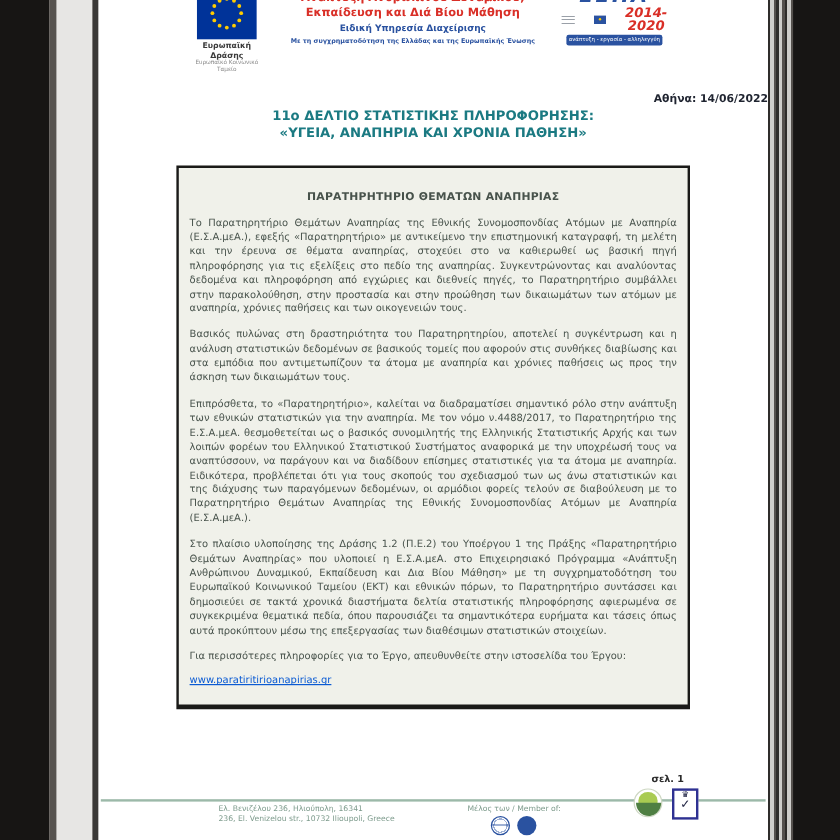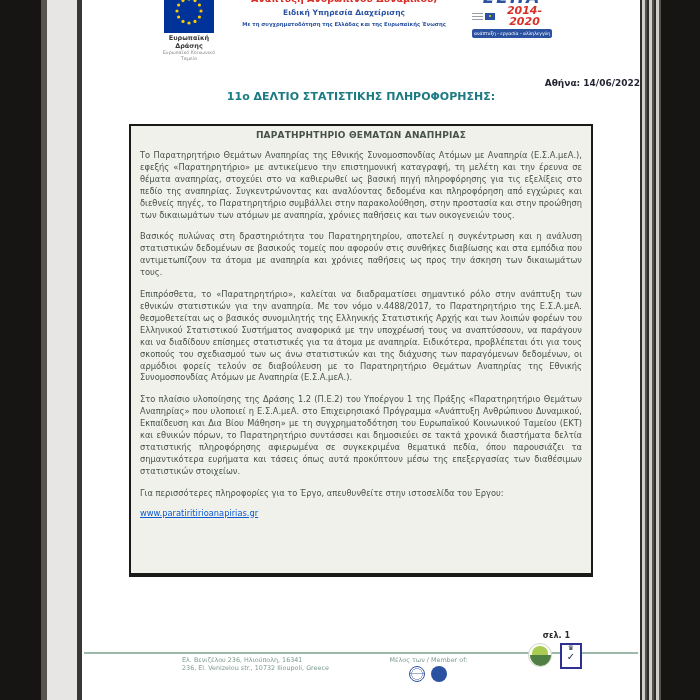--- a/index.html
+++ b/index.html
@@ -34,37 +34,37 @@
   .eu-flag{display:block;margin:0 auto;}
   .eu-label1{font-size:6.5px;font-weight:bold;color:#3a3a3a;line-height:8px;margin-top:1px;}
   .eu-label2{font-size:4.8px;color:#8a8a8a;line-height:6px;}
   .center-block{text-align:center;margin-top:-7px;flex:1 1 auto;}
   .hl-red{color:var(--header-red);font-weight:bold;font-size:9.5px;line-height:11.5px;}
   .hl-blue-big{color:var(--header-blue);font-weight:bold;font-size:7.5px;line-height:9px;margin-top:3px;}
   .hl-blue-small{color:var(--header-blue);font-weight:600;font-size:5.3px;line-height:7px;margin-top:4px;}
   .espa-block{margin-top:-11px;width:80px;flex:none;text-align:center;}
   .espa-word{color:var(--header-blue);font-weight:bold;font-style:italic;font-size:17px;
     line-height:16px;letter-spacing:2px;}
-  .espa-years-row{display:flex;align-items:center;justify-content:center;gap:2px;margin-top:0;}
+  .espa-years-row{display:flex;align-items:center;justify-content:center;gap:16px;margin-top:0;}
   .espa-dashes{width:11px;height:7px;flex:none;
     background:repeating-linear-gradient(0deg,#9aa0a8 0 1px,transparent 1px 3px);}
   .espa-miniflag{width:10px;height:7px;flex:none;background:var(--header-blue);position:relative;}
   .espa-miniflag::after{content:"";position:absolute;left:4px;top:2.5px;width:2px;height:2px;
     border-radius:50%;background:var(--star-yellow);}
   .espa-years{color:var(--header-red);font-weight:bold;font-style:italic;font-size:11px;line-height:11px;}
   .espa-bar{margin-top:2px;background:var(--header-blue);color:#fff;font-size:4.5px;
     height:9px;line-height:9px;border-radius:2px;white-space:nowrap;overflow:hidden;}
   
   .date-line{text-align:right;margin-top:30px;
     font-size:9px;font-weight:bold;color:#1f2430;}
   .doc-title{text-align:center;margin-top:2px;color:var(--accent-teal);
     font-weight:bold;font-size:11px;line-height:14px;}
   
-  .info-box{margin:20px auto 0;width:464px;min-height:453px;background:var(--box-bg);
-    border:2px solid var(--box-border);border-bottom-width:4px;padding:4px 9px 6px;}
+  .info-box{margin:20px auto 0;width:428px;min-height:453px;background:var(--box-bg);
+    border:2px solid var(--box-border);border-bottom-width:4px;padding:20px 9px 6px;}
   .box-heading{text-align:center;font-weight:bold;font-size:9px;color:var(--body-text);
     margin-bottom:10px;letter-spacing:.2px;}
   .info-box p{font-size:8.3px;line-height:11.9px;text-align:justify;
     color:var(--body-text);margin-bottom:10px;}
   .link-intro{margin-bottom:1px !important;text-align:left !important;}
   .site-link{display:inline-block;font-size:8.3px;line-height:11.9px;
     color:var(--link-blue);text-decoration:underline;cursor:pointer;}
   
   .page-num{text-align:right;padding-right:70px;margin-top:54px;
     font-size:8px;font-weight:bold;color:#2b2b2b;}
@@ -117,38 +117,40 @@
           <circle cx="14.6" cy="18" r="1.6"></circle>
             <circle cx="19" cy="13.6" r="1.6"></circle>
         </g>
       </svg>
       <div class="eu-label1">Ευρωπαϊκή Δράσης</div>
       <div class="eu-label2">Ευρωπαϊκό Κοινωνικό Ταμείο</div>
     </div>
 
     <div class="center-block">
       <div class="hl-red">Ανάπτυξη Ανθρώπινου Δυναμικού,</div>
+      <div class="hl-red">Εκπαίδευση και Διά Βίου Μάθηση</div>
       <div class="hl-blue-big">Ειδική Υπηρεσία Διαχείρισης</div>
       <div class="hl-blue-small">Με τη συγχρηματοδότηση της Ελλάδας και της Ευρωπαϊκής Ένωσης</div>
     </div>
 
     <div class="espa-block">
       <div class="espa-word">ΕΣΠΑ</div>
       <div class="espa-years-row">
         <span class="espa-dashes"></span>
         <span class="espa-miniflag"></span>
         <span class="espa-years">2014-2020</span>
       </div>
       <div class="espa-bar">ανάπτυξη - εργασία - αλληλεγγύη</div>
     </div>
   </div>
 
   <div class="date-line">Αθήνα: 14/06/2022</div>
   <div class="doc-title">
     <div>11ο ΔΕΛΤΙΟ ΣΤΑΤΙΣΤΙΚΗΣ ΠΛΗΡΟΦΟΡΗΣΗΣ:</div>
+    <div>«ΥΓΕΙΑ, ΑΝΑΠΗΡΙΑ ΚΑΙ ΧΡΟΝΙΑ ΠΑΘΗΣΗ»</div>
   </div>
 
   <div class="info-box">
     <div class="box-heading">ΠΑΡΑΤΗΡΗΤΗΡΙΟ ΘΕΜΑΤΩΝ ΑΝΑΠΗΡΙΑΣ</div>
     <p>Το Παρατηρητήριο Θεμάτων Αναπηρίας της Εθνικής Συνομοσπονδίας Ατόμων με Αναπηρία (Ε.Σ.Α.μεΑ.), εφεξής «Παρατηρητήριο» με αντικείμενο την επιστημονική καταγραφή, τη μελέτη και την έρευνα σε θέματα αναπηρίας, στοχεύει στο να καθιερωθεί ως βασική πηγή πληροφόρησης για τις εξελίξεις στο πεδίο της αναπηρίας. Συγκεντρώνοντας και αναλύοντας δεδομένα και πληροφόρηση από εγχώριες και διεθνείς πηγές, το Παρατηρητήριο συμβάλλει στην παρακολούθηση, στην προστασία και στην προώθηση των δικαιωμάτων των ατόμων με αναπηρία, χρόνιες παθήσεις και των οικογενειών τους.</p>
     <p>Βασικός πυλώνας στη δραστηριότητα του Παρατηρητηρίου, αποτελεί η συγκέντρωση και η ανάλυση στατιστικών δεδομένων σε βασικούς τομείς που αφορούν στις συνθήκες διαβίωσης και στα εμπόδια που αντιμετωπίζουν τα άτομα με αναπηρία και χρόνιες παθήσεις ως προς την άσκηση των δικαιωμάτων τους.</p>
     <p>Επιπρόσθετα, το «Παρατηρητήριο», καλείται να διαδραματίσει σημαντικό ρόλο στην ανάπτυξη των εθνικών στατιστικών για την αναπηρία. Με τον νόμο ν.4488/2017, το Παρατηρητήριο της Ε.Σ.Α.μεΑ. θεσμοθετείται ως ο βασικός συνομιλητής της Ελληνικής Στατιστικής Αρχής και των λοιπών φορέων του Ελληνικού Στατιστικού Συστήματος αναφορικά με την υποχρέωσή τους να αναπτύσσουν, να παράγουν και να διαδίδουν επίσημες στατιστικές για τα άτομα με αναπηρία. Ειδικότερα, προβλέπεται ότι για τους σκοπούς του σχεδιασμού των ως άνω στατιστικών και της διάχυσης των παραγόμενων δεδομένων, οι αρμόδιοι φορείς τελούν σε διαβούλευση με το Παρατηρητήριο Θεμάτων Αναπηρίας της Εθνικής Συνομοσπονδίας Ατόμων με Αναπηρία (Ε.Σ.Α.μεΑ.).</p>
     <p>Στο πλαίσιο υλοποίησης της Δράσης 1.2 (Π.Ε.2) του Υποέργου 1 της Πράξης «Παρατηρητήριο Θεμάτων Αναπηρίας» που υλοποιεί η Ε.Σ.Α.μεΑ. στο Επιχειρησιακό Πρόγραμμα «Ανάπτυξη Ανθρώπινου Δυναμικού, Εκπαίδευση και Δια Βίου Μάθηση» με τη συγχρηματοδότηση του Ευρωπαϊκού Κοινωνικού Ταμείου (ΕΚΤ) και εθνικών πόρων, το Παρατηρητήριο συντάσσει και δημοσιεύει σε τακτά χρονικά διαστήματα δελτία στατιστικής πληροφόρησης αφιερωμένα σε συγκεκριμένα θεματικά πεδία, όπου παρουσιάζει τα σημαντικότερα ευρήματα και τάσεις όπως αυτά προκύπτουν μέσω της επεξεργασίας των διαθέσιμων στατιστικών στοιχείων.</p>
     <p class="link-intro">Για περισσότερες πληροφορίες για το Έργο, απευθυνθείτε στην ιστοσελίδα του Έργου:</p>
     <a class="site-link" href="#">www.paratiritirioanapirias.gr</a>

